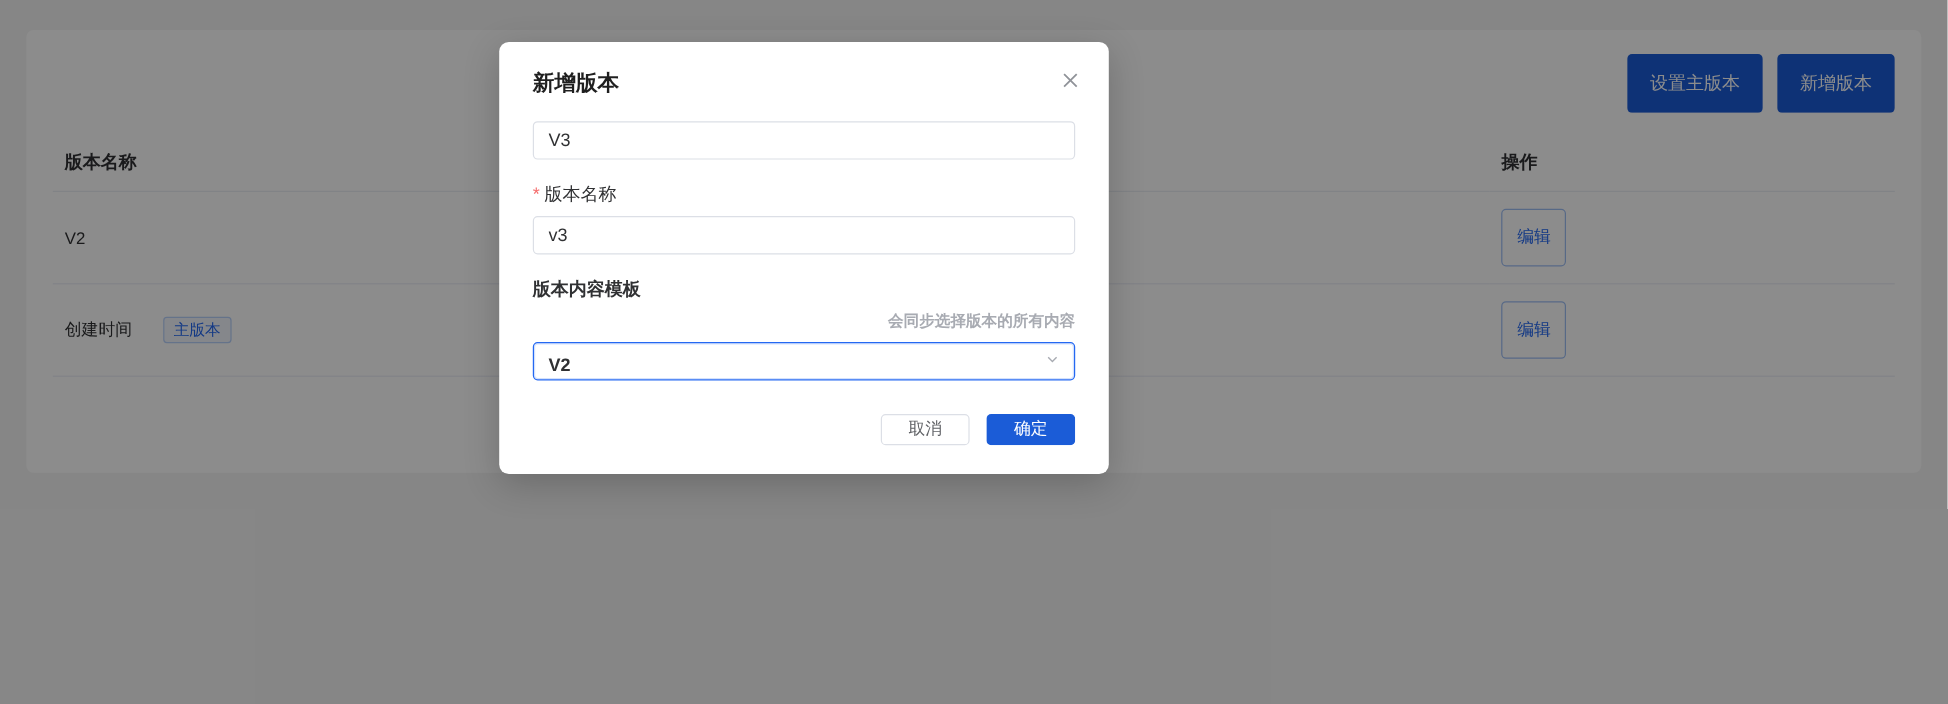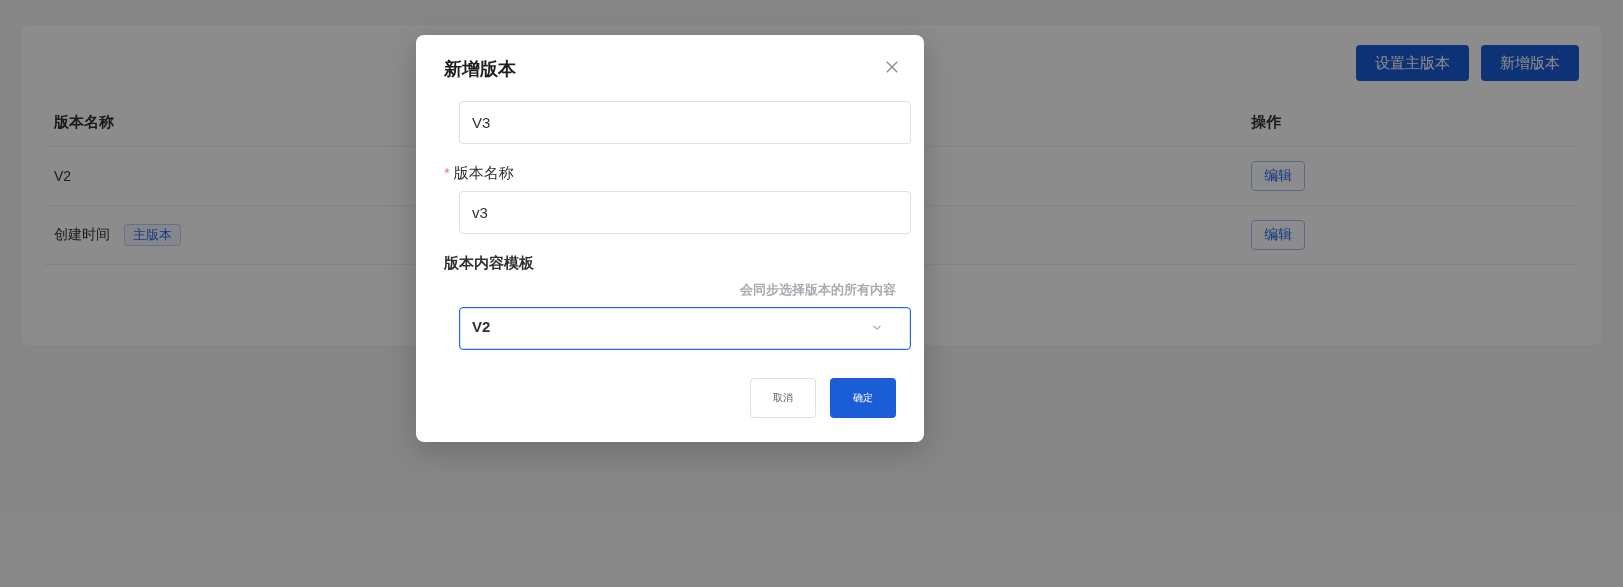--- a/index.html
+++ b/index.html
@@ -1,48 +1,48 @@
 <!DOCTYPE html>
 <html><head>
 <meta charset="utf-8">
 <style>
   * { box-sizing: border-box; margin: 0; padding: 0; }
   html, body { width: 1623px; height: 587px; font-family: "PingFang SC", "Microsoft YaHei", -apple-system, sans-serif; font-size: 14px; color: #303133; background: #f5f5f5; overflow: hidden; }
   .page { width: 1623px; height: 587px; position: relative; }
   .panel { position: absolute; left: 22px; top: 25px; right: 22px; background: #fff; border-radius: 6px; padding: 20px 22px 30px 22px; }
   .panel-header { display: flex; justify-content: flex-end; gap: 12px; margin-bottom: 18px; }
-  .btn { display: inline-flex; align-items: center; justify-content: center; height: 36px; padding: 0 18px; border-radius: 4px; font-size: 15px; cursor: pointer; border: 1px solid transparent; }
+  .btn { display: inline-flex; align-items: center; justify-content: center; height: 49px; padding: 0 18px; border-radius: 4px; font-size: 15px; cursor: pointer; border: 1px solid transparent; }
   .btn-primary { background: #1b5cd7; color: #fff; }
   .btn-default { background: #fff; border: 1px solid #dcdfe6; color: #606266; }
-  .btn-mini { height: 30px; padding: 0 12px; font-size: 14px; color: #2468f2; border: 1px solid #9fbff5; background: #fff; border-radius: 4px; }
+  .btn-mini { height: 48px; padding: 0 12px; font-size: 14px; color: #2468f2; border: 1px solid #9fbff5; background: #fff; border-radius: 4px; }
   table.data { width: 100%; border-collapse: collapse; }
   table.data th, table.data td { text-align: left; padding: 14px 10px; border-bottom: 1px solid #ebeef5; font-weight: 400; }
   table.data thead th { font-weight: 600; color: #303133; font-size: 15px; border-bottom: 1px solid #ebeef5; }
   .col-name { width: 48%; }
   .col-time { width: 30%; }
   .col-op { width: 22%; }
-  .tag-main { display: inline-block; color: #2468f2; border: 1px solid #b8d1fb; background: #f2f6fe; padding: 1px 8px; border-radius: 3px; font-size: 13px; margin-left: 10px; font-family: Liberation Serif, serif; }
+  .tag-main { display: inline-block; color: #2468f2; border: 1px solid #b8d1fb; background: #f2f6fe; padding: 1px 8px; border-radius: 3px; font-size: 13px; margin-left: 22px; font-family: Liberation Serif, serif; }
   .pagination { display: flex; justify-content: center; align-items: center; gap: 8px; margin-top: 20px; color: #606266; }
   .pagination input { width: 56px; height: 30px; border: 1px solid #dcdfe6; border-radius: 4px; text-align: center; font-size: 14px; }
   .overlay { position: absolute; inset: 0; background: rgba(0,0,0,0.45); }
   .modal { position: absolute; left: 416px; top: 35px; width: 508px; background: #fff; border-radius: 8px; box-shadow: 0 8px 30px rgba(0,0,0,0.2); padding: 22px 28px 24px 28px; }
   .modal-title { font-size: 18px; font-weight: 700; color: #1f1f1f; margin-bottom: 20px; }
   .modal-close { position: absolute; right: 20px; top: 20px; width: 24px; height: 24px; display:flex; align-items:center; justify-content:center; cursor:pointer; color:#909399; }
   .modal-close svg { width: 18px; height: 18px; }
   .form-item { margin-bottom: 20px; }
   .form-label { font-size: 15px; color: #303133; margin-bottom: 8px; display: block; }
   .form-label .req { color: #f56c6c; margin-right: 4px; }
   .form-hint { font-size: 13px; color: #a8abb2; margin-top: 2px; margin-bottom: 8px; text-align: right; }
-  .form-input, .form-select { width: 100%; height: 43px; border: 1px solid #dcdfe6; border-radius: 4px; padding: 0 12px; font-size: 15px; color: #303133; background:#fff;margin-left:15px; }
+  .form-input, .form-select { width: 100%; height: 32px; border: 1px solid #dcdfe6; border-radius: 4px; padding: 0 12px; font-size: 15px; color: #303133; background:#fff; }
   .form-select-wrap { position: relative; }
   .form-select-wrap .chev { position: absolute; right: 12px; top: 50%; transform: translateY(-50%); color: #a8abb2; }
   .form-select { cursor: pointer; }
   .form-select.focused { border-color: #2468f2; box-shadow: 0 0 0 1px rgba(36,104,242,0.2) inset; }
   .modal-footer { display: flex; justify-content: flex-end; gap: 14px; margin-top: 28px; }
-  .modal-footer .btn { height: 40px; padding: 0 22px; font-size: 10px; }
+  .modal-footer .btn { height: 26px; padding: 0 22px; font-size: 14px; }
 </style>
 </head>
 <body>
 
 <div class="page">
   <div class="panel">
     <div class="panel-header">
       <button class="btn btn-primary">设置主版本</button>
       <button class="btn btn-primary">新增版本</button>
     </div>

